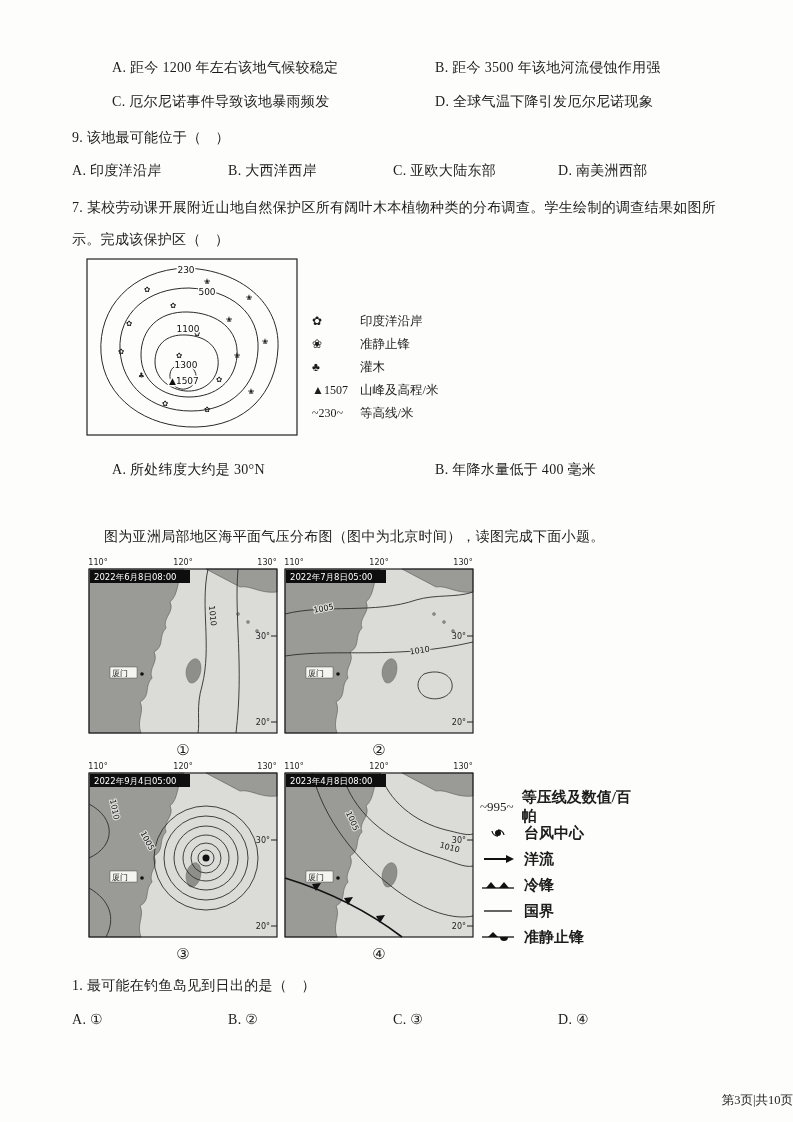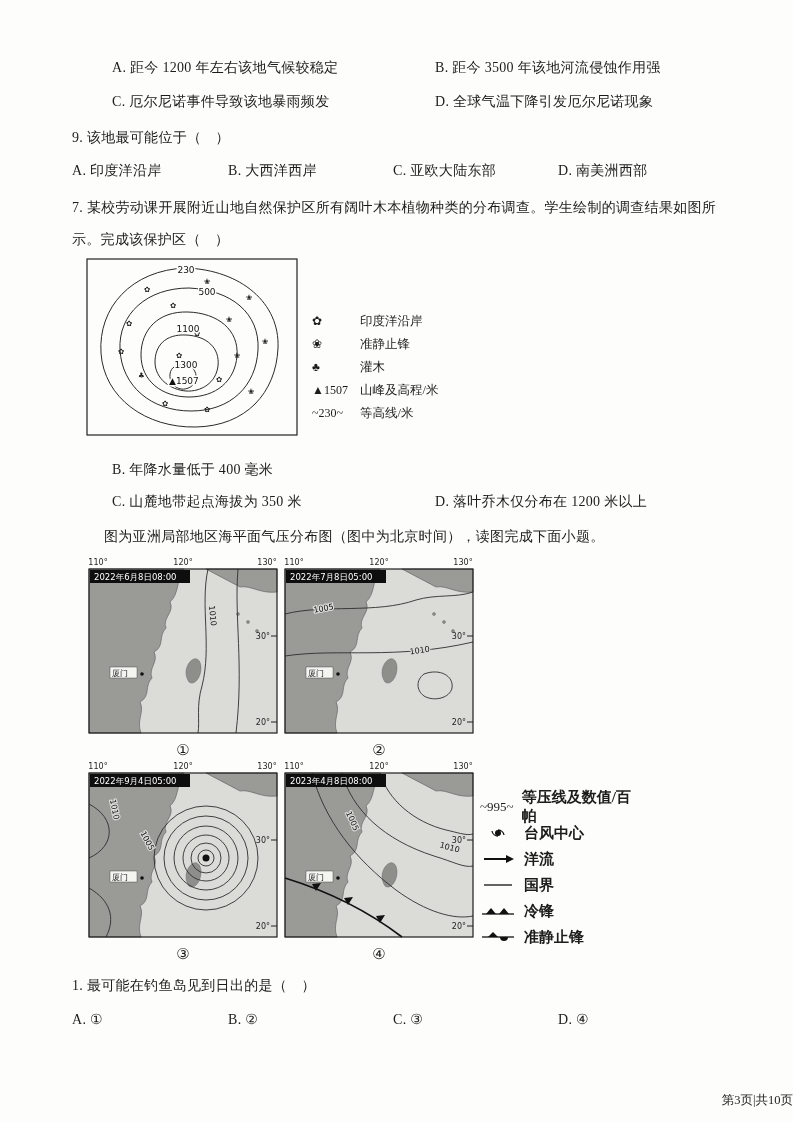--- a/index.html
+++ b/index.html
@@ -124,25 +124,22 @@
       <span class="fl-icon">▲1507</span>
       <span class="fl-label">山峰及高程/米</span>
     </div>
     <div class="fl-row">
       <span class="fl-icon">~230~</span>
       <span class="fl-label">等高线/米</span>
     </div>
   </div>
 
   <div class="abs two-col txt" style="top:460px">
+    <span class="col-l">A. 所处纬度大约是 30°N</span>
     <span class="col-r">B. 年降水量低于 400 毫米</span>
-  </div>
-  <div class="abs two-col txt" style="top:492px">
-    <span class="col-l">C. 山麓地带起点海拔为 350 米</span>
-    <span class="col-r">D. 落叶乔木仅分布在 1200 米以上</span>
   </div>
 
   <div class="abs txt" style="top:527px;left:104px">图为亚洲局部地区海平面气压分布图（图中为北京时间），读图完成下面小题。</div>
 
   <div class="abs" style="top:556px;left:88px;width:640px;height:400px">
 
     <div class="wmap" style="left:0;top:0">
       <svg width="190" height="178" viewBox="0 0 190 178">
         <text class="lonlat" x="10" y="9" text-anchor="middle">110°</text>
         <text class="lonlat" x="95" y="9" text-anchor="middle">120°</text>
@@ -290,34 +287,34 @@
           <svg width="36" height="14" viewBox="0 0 36 14">
               <line x1="4" y1="7" x2="26" y2="7" stroke="#111" stroke-width="2"></line>
               <polygon points="26,3 34,7 26,11" fill="#111"></polygon>
             </svg>
         </span>
         <span class="ml-label">洋流</span>
       </div>
       <div class="ml-row">
         <span class="ml-icon">
           <svg width="36" height="14" viewBox="0 0 36 14">
-              <line x1="4" y1="7" x2="32" y2="7" stroke="#111" stroke-width="1.3"></line>
-            </svg>
-        </span>
-        <span class="ml-label">国界</span>
-      </div>
-      <div class="ml-row">
-        <span class="ml-icon">
-          <svg width="36" height="14" viewBox="0 0 36 14">
               <line x1="2" y1="10" x2="34" y2="10" stroke="#111" stroke-width="1.3"></line>
               <polygon points="6,10 11,4 16,10" fill="#111"></polygon>
               <polygon points="19,10 24,4 29,10" fill="#111"></polygon>
             </svg>
         </span>
         <span class="ml-label">冷锋</span>
+      </div>
+      <div class="ml-row">
+        <span class="ml-icon">
+          <svg width="36" height="14" viewBox="0 0 36 14">
+              <line x1="4" y1="7" x2="32" y2="7" stroke="#111" stroke-width="1.3"></line>
+            </svg>
+        </span>
+        <span class="ml-label">国界</span>
       </div>
       <div class="ml-row">
         <span class="ml-icon">
           <svg width="36" height="14" viewBox="0 0 36 14">
               <line x1="2" y1="7" x2="34" y2="7" stroke="#111" stroke-width="1.3"></line>
               <polygon points="8,7 13,2 18,7" fill="#111"></polygon>
               <path d="M20,7 A4,4 0 0 0 28,7 Z" fill="#111"></path>
             </svg>
         </span>
         <span class="ml-label">准静止锋</span>

